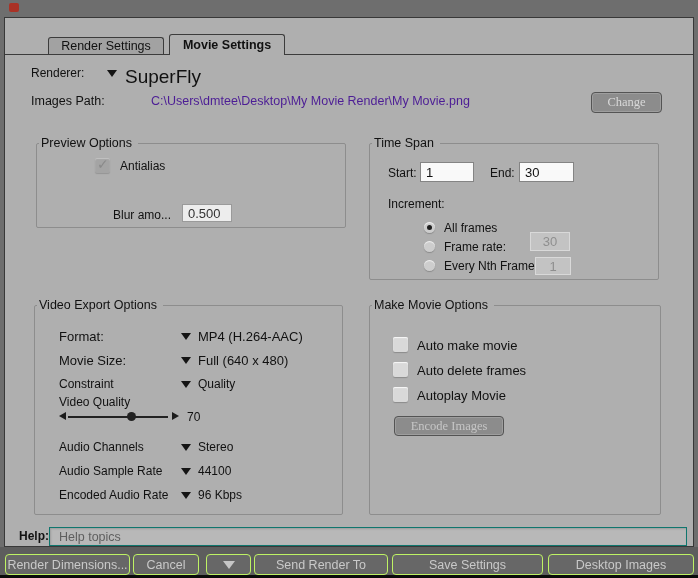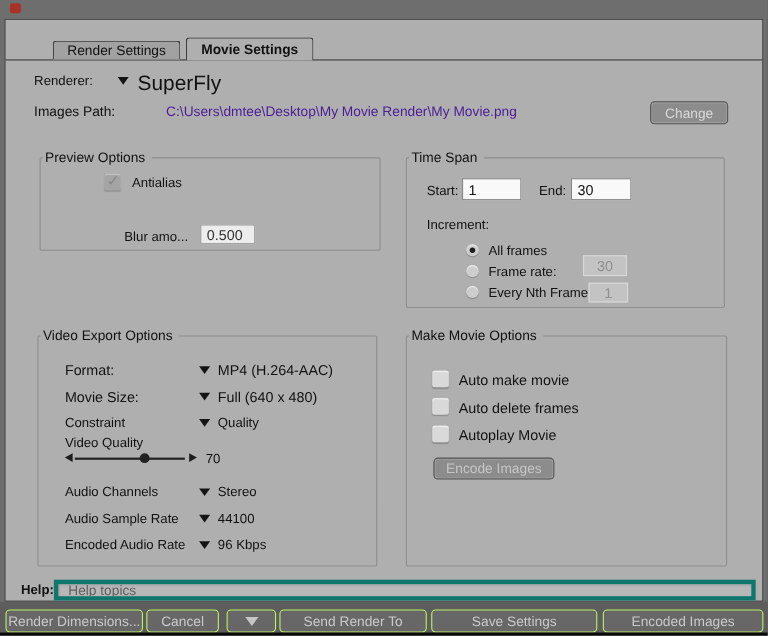--- a/index.html
+++ b/index.html
@@ -21,21 +21,21 @@
 
   
   .renderer-row { position:absolute; left:26px; top:48px; height:16px; }
   .renderer-label { position:absolute; left:0; top:0; font-size:12px; color:#111; white-space:nowrap; }
   .renderer-arrow { position:absolute; left:76px; top:4px; }
   .renderer-value { position:absolute; left:94px; top:0; font-size:19px; color:#111; white-space:nowrap; }
   .path-row { position:absolute; left:26px; top:76px; height:18px; }
   .path-label { position:absolute; left:0; top:0; font-size:12.5px; color:#111; white-space:nowrap; }
   .path-value { position:absolute; left:86px; top:0; font-size:12.5px; color:#4c1d95; white-space:nowrap;margin-left:34px; }
 
-  .gray-btn { background:#8c8c8c; border:1px solid #545454; border-radius:4px; color:#d9d9d9; font-size:12.5px; font-family:Liberation Sans, sans-serif; box-shadow:inset 0 0 0 1px #9e9e9e; cursor:default; }
+  .gray-btn { background:#8c8c8c; border:1px solid #545454; border-radius:4px; color:#d9d9d9; font-size:12.5px; font-family:Liberation Serif, serif; box-shadow:inset 0 0 0 1px #9e9e9e; cursor:default; }
   .change-btn { position:absolute; left:586px; top:74px; width:71px; height:21px; }
 
   
   .group { position:absolute; border:1px solid #8d8d8d; border-radius:2px;margin-top:11px; }
   .group-title { position:absolute; left:2px; top:-8px; background:#afafaf; padding:0 6px 0 2px; font-size:12.5px; color:#111; white-space:nowrap; }
   .g-preview { left:31px; top:114px; width:310px; height:85px; }
   .g-timespan { left:364px; top:114px; width:290px; height:137px; }
   .g-video { left:29px; top:276px; width:309px; height:210px; }
   .g-movie { left:364px; top:276px; width:292px; height:210px; }
 
@@ -71,21 +71,21 @@
 
   
   .slider { position:absolute; left:24px; top:105px; width:120px; height:12px; }
   .slider .track { position:absolute; left:9px; top:5px; width:100px; height:2px; background:#222; }
   .slider .handle { position:absolute; left:68px; top:1px; width:9px; height:9px; border-radius:50%; background:#222; }
   .slider .a-left { position:absolute; left:0; top:1px; }
   .slider .a-right { position:absolute; right:0; top:1px; }
 
   
   .help-label { position:absolute; left:14px; top:511px; font-size:12px; font-weight:bold; color:#111; }
-  .help-field { position:absolute; left:44px; top:509px; width:638px; height:19px; background:#b8b8b8; border:4px solid #0f766e; box-shadow:inset 1px 1px 2px rgba(0,0,0,.15); font-size:12.5px; font-family:inherit; color:#5f5f5f; padding:0 9px; }
+  .help-field { position:absolute; left:44px; top:509px; width:638px; height:19px; background:#b8b8b8; border:1px solid #0f766e; box-shadow:inset 1px 1px 2px rgba(0,0,0,.15); font-size:12.5px; font-family:inherit; color:#5f5f5f; padding:0 9px; }
   .help-field::placeholder { color:#5f5f5f; opacity:1; }
 
   
   .footer { position:absolute; left:0; top:547px; width:698px; height:28px; background:#5d5d5d; }
   .f-btn { position:absolute; top:7px; height:21px; background:#676767; border:1px solid #bef264; border-radius:4px; color:#c9c9c9; font-size:12.5px; font-family:inherit; cursor:default; }
   .black-strip { position:absolute; left:0; top:575px; width:698px; height:3px; background:#0a0a0a; }
 </style>
 </head>
 <body>
 
@@ -209,17 +209,17 @@
   </div>
 
   <div class="footer">
     <button class="f-btn" style="left:5px; width:125px;">Render Dimensions...</button>
     <button class="f-btn" style="left:133px; width:66px;">Cancel</button>
     <button class="f-btn" style="left:206px; width:45px;">
       <span class="tri-down light" style="display:inline-block;"></span>
     </button>
     <button class="f-btn" style="left:254px; width:134px;">Send Render To</button>
     <button class="f-btn" style="left:392px; width:151px;">Save Settings</button>
-    <button class="f-btn" style="left:548px; width:146px;">Encoded Images</button>
+    <button class="f-btn" style="left:548px; width:146px;">Desktop Images</button>
   </div>
   <div class="black-strip"></div>
 
 </div>
 
 </body></html>

